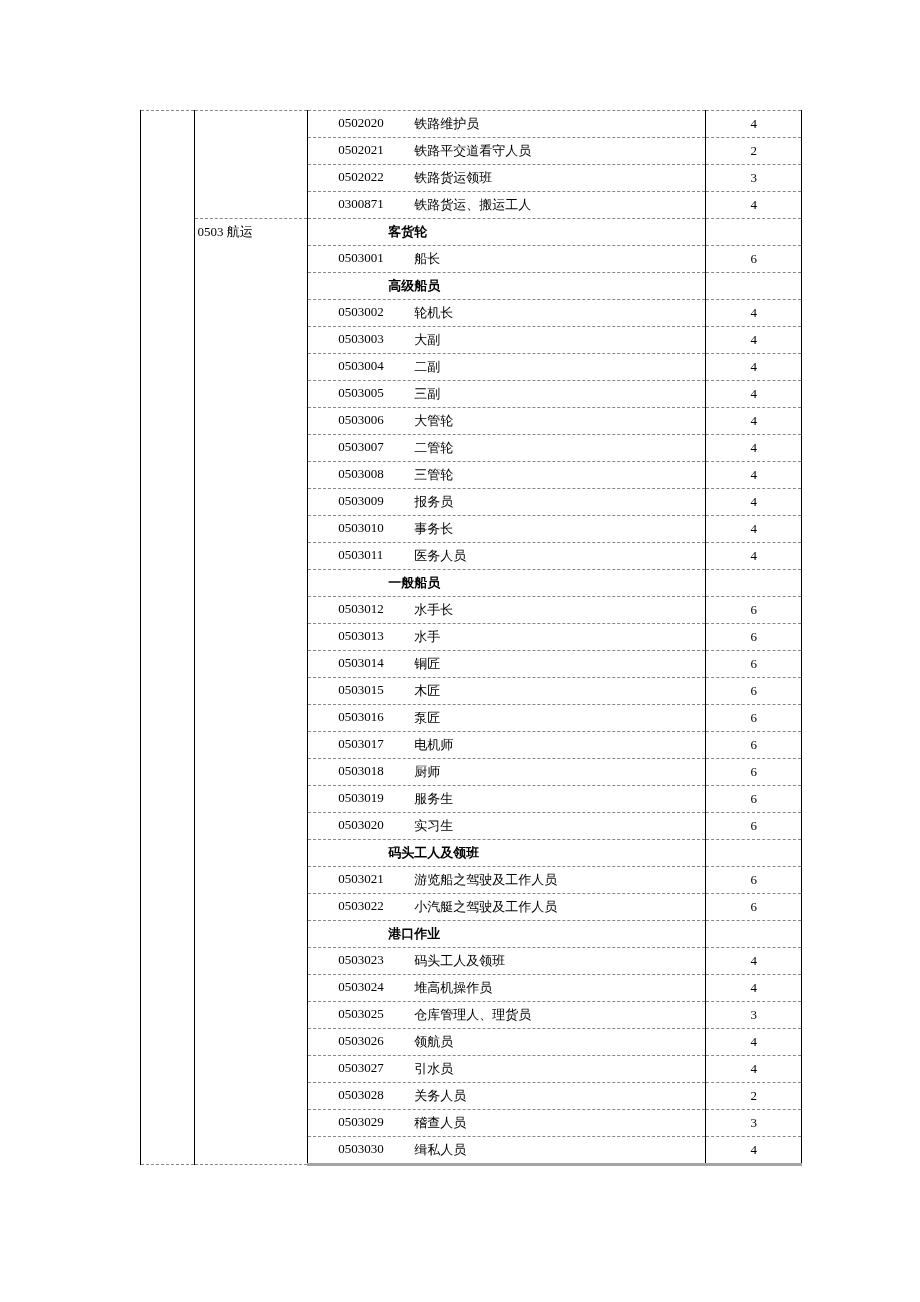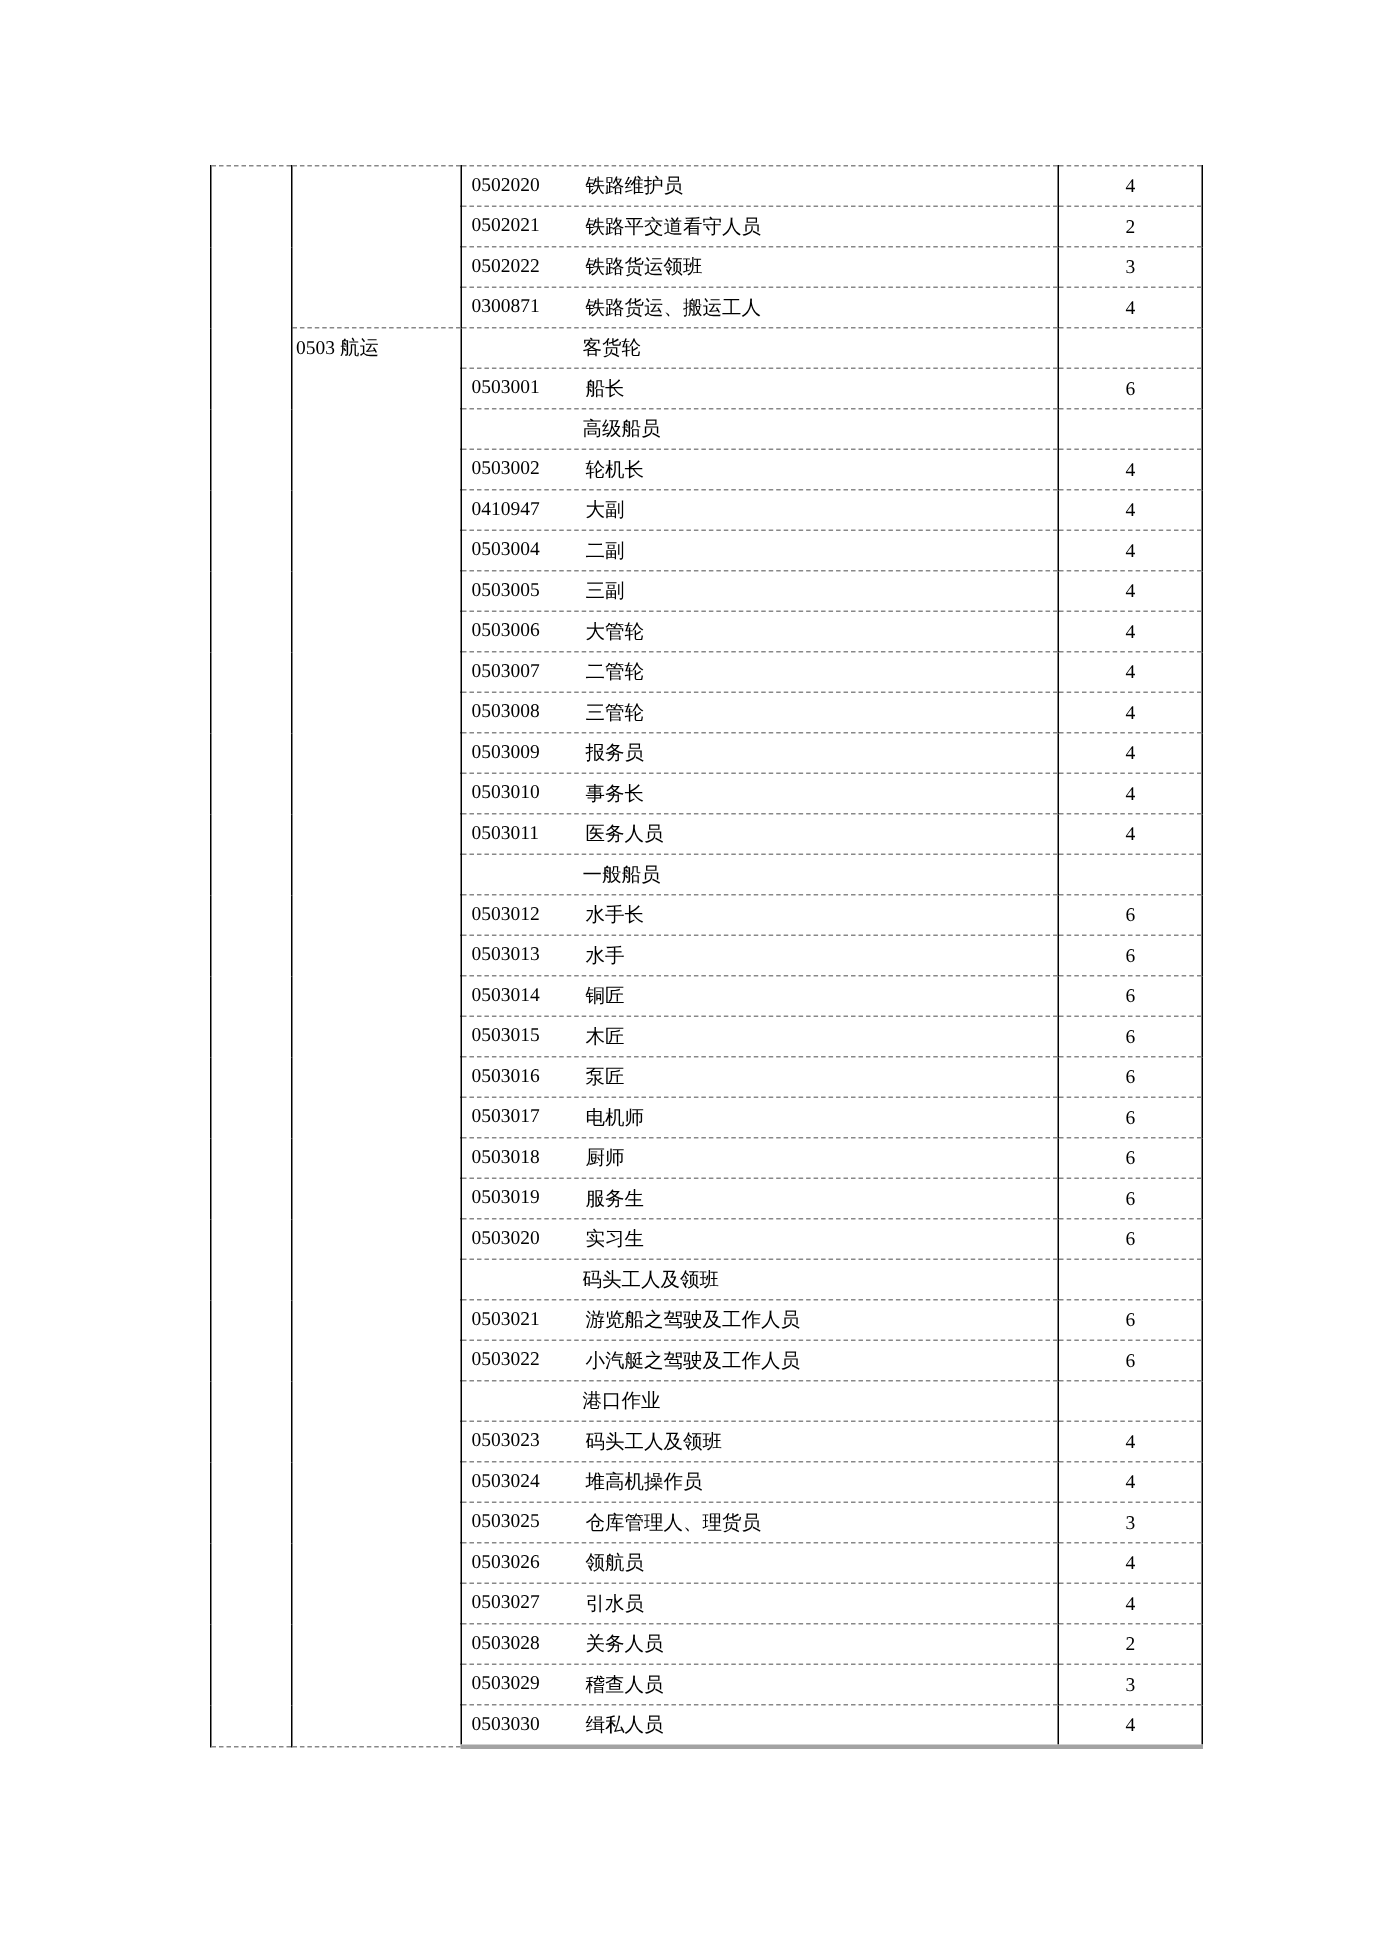--- a/index.html
+++ b/index.html
@@ -30,33 +30,34 @@
     border-bottom: 1px dashed #888;
     padding: 4px 4px;
     height: 18px;
     vertical-align: middle;
   }
   tr:last-child td {
     border-bottom: 3px solid #a3a3a3;
   }
   .col3-content {
     display: flex;
+    margin-left: 24px;
   }
   .code {
     width: 70px;
     flex: 0 0 70px;
     padding-left: 2px;
   }
   .desc {
     flex: 1;
     padding-left: 6px;
     font-family: Liberation Mono, monospace;
   }
   .header-label {
-    font-weight: normal;
+    font-weight: bold;
     padding-left: 76px;
   }
   .val {
     text-align: center;
   }
   .cat {
     vertical-align: top;
     padding-top: 4px;
     padding-left: 2px;
     margin-top: 40px;
@@ -139,21 +140,21 @@
             <div class="col3-content">
               <span class="code">0503002</span>
               <span class="desc">轮机长</span>
             </div>
           </td>
           <td class="val">4</td>
         </tr>
         <tr>
           <td>
             <div class="col3-content">
-              <span class="code">0410947</span>
+              <span class="code">0503003</span>
               <span class="desc">大副</span>
             </div>
           </td>
           <td class="val">4</td>
         </tr>
         <tr>
           <td>
             <div class="col3-content">
               <span class="code">0503004</span>
               <span class="desc">二副</span>

